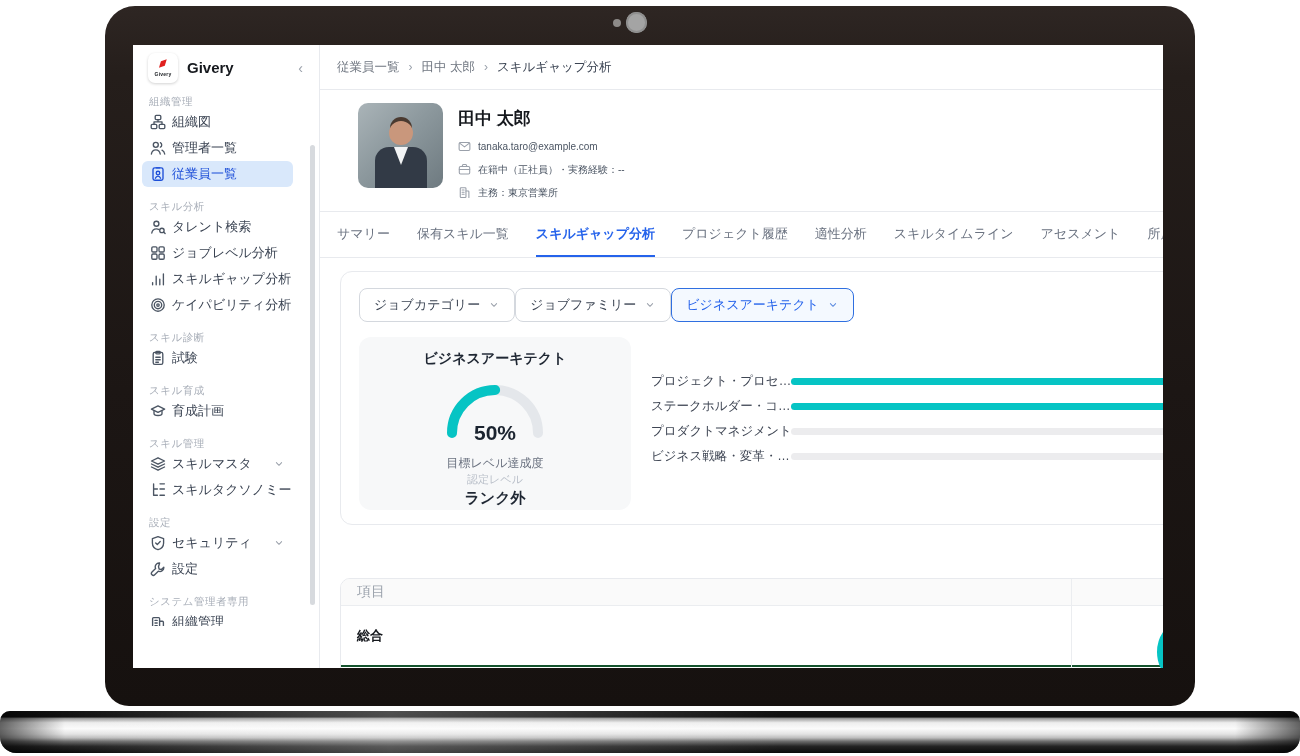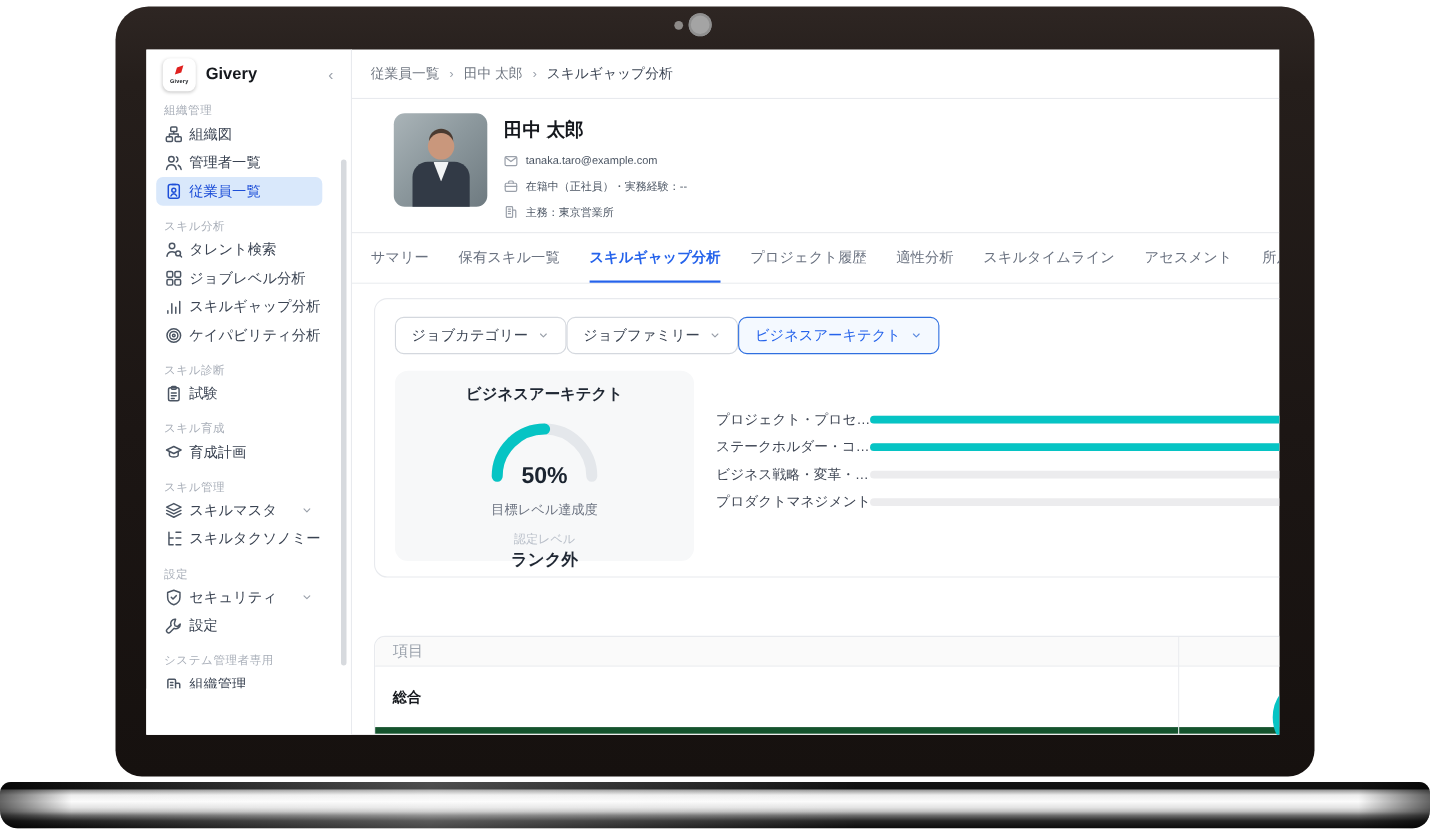--- a/index.html
+++ b/index.html
@@ -91,35 +91,35 @@
   .filter-pill.active { border:1.5px solid #2f6fe0; color:#2563eb; background:#f4f9ff; font-weight:500; }
   .filter-pill.active .f-chevron { color:#5b8ae0; }
 
   .gauge-card { position:absolute; left:18px; top:65px; width:272px; height:173px;
     background:#f7f8f9; border-radius:12px; text-align:center; }
   .gauge-title { margin-top:13px; font-size:14px; font-weight:bold; color:#1f2733; }
   .gauge-wrap { position:relative; width:110px; margin:13px auto 0 auto; height:58px; }
   .gauge-pct { position:absolute; left:0; right:0; bottom:-6px; font-size:21px;
     font-weight:bold; color:#1b2430; }
   .gauge-caption { margin-top:16px; font-size:12px; color:#6b7280; }
-  .gauge-level-label { margin-top:11px; font-size:11px; color:#b9bfc9; }
+  .gauge-level-label { font-size:11px; color:#b9bfc9; }
   .gauge-level-value { margin-top:2px; font-size:15px; font-weight:bold; color:#1f2733; }
 
   .bars { position:absolute; left:310px; top:97px; width:530px; }
   .bar-row { display:flex; align-items:center; height:25px; }
   .bar-label { width:140px; flex:0 0 140px; font-size:12.5px; color:#3f4654; white-space:nowrap; }
   .bar-track { flex:1; height:7px; border-radius:4px; background:#ececee; position:relative; }
   .bar-fill { position:absolute; left:0; top:0; bottom:0; border-radius:4px; background:#06c4c4; }
 
   .table-card { position:absolute; left:20px; top:320px; width:850px; height:120px;
     border:1px solid #e8eaee; border-radius:10px 10px 0 0; overflow:hidden; }
   .table-header { height:27px; background:#fafafa; border-bottom:1px solid #ebedf0;
     display:flex; align-items:center; }
   .th-cell { font-size:14px; color:#9ca3ad; padding-left:16px; }
-  .table-row { height:61px; border-bottom:6px solid #14532d; display:flex; align-items:center; }
+  .table-row { height:61px; border-bottom:2px solid #14532d; display:flex; align-items:center; }
   .tr-label { font-size:13px; font-weight:bold; color:#15181d; padding-left:16px; }
   .col-divider { position:absolute; left:730px; top:0; bottom:0; width:1px; background:#ebedf0; }
   .mini-gauge { position:absolute; left:816px; top:37px; width:72px; height:72px;
     border-radius:50%; border:8px solid #06c4c4; background:transparent; }
 </style>
 </head>
 <body>
 
 <div class="stage">
   <div class="laptop-screen">
@@ -410,25 +410,25 @@
                     <span class="bar-fill" style="width:100%"></span>
                   </span>
                 </div>
                 <div class="bar-row">
                   <span class="bar-label">ステークホルダー・コ…</span>
                   <span class="bar-track">
                     <span class="bar-fill" style="width:100%"></span>
                   </span>
                 </div>
                 <div class="bar-row">
+                  <span class="bar-label">プロダクトマネジメント</span>
+                  <span class="bar-track"></span>
+                </div>
+                <div class="bar-row">
                   <span class="bar-label">ビジネス戦略・変革・…</span>
-                  <span class="bar-track"></span>
-                </div>
-                <div class="bar-row">
-                  <span class="bar-label">プロダクトマネジメント</span>
                   <span class="bar-track"></span>
                 </div>
               </div>
           </div>
 
           <div class="table-card">
             <div class="table-header">
               <div class="th-cell">項目</div>
             </div>
             <div id="table-rows">

